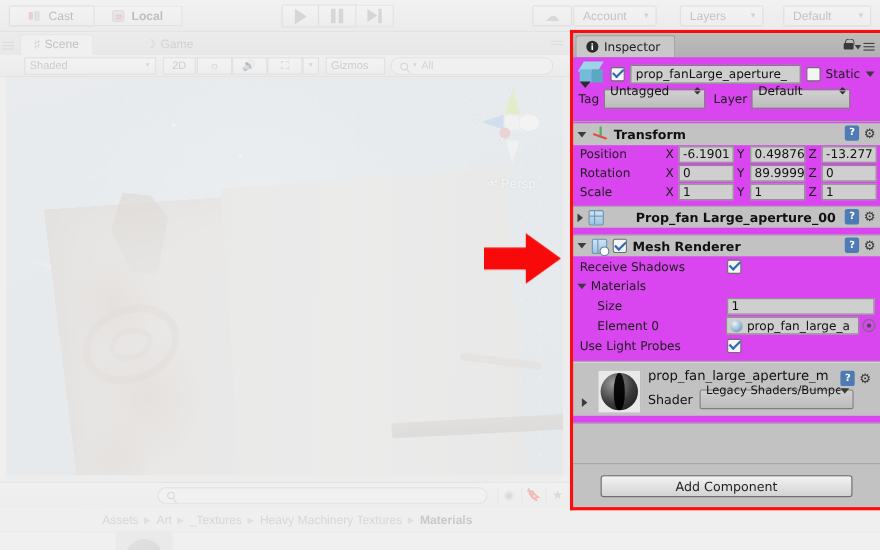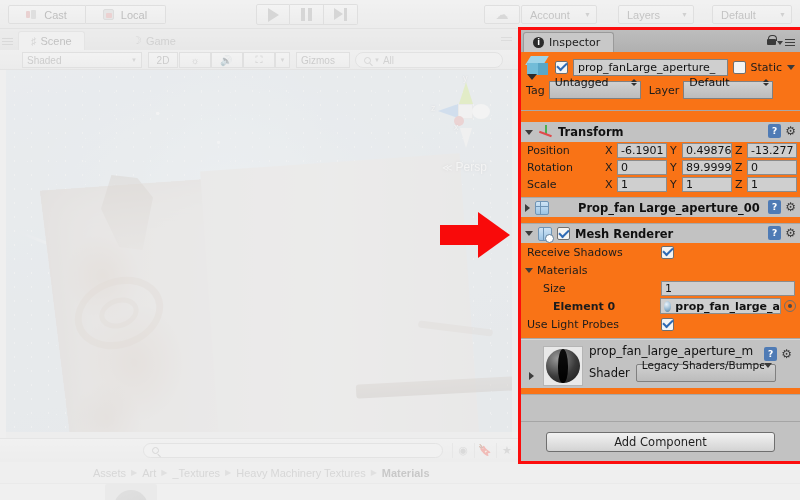--- a/index.html
+++ b/index.html
@@ -22,21 +22,21 @@
     border-bottom: 1px solid #c4c4c4;
   }
   .tbtn {
     position: absolute; height: 19px; top: 5px;
     background: linear-gradient(#fbfbfb,#e9e9e9);
     border: 1px solid #b9b9b9; border-radius: 2px;
     display: flex; align-items: center; justify-content: center;
     color: #4a4a4a; font-size: 11px; white-space: nowrap;
   }
   .tbtn.left  { border-radius: 2px 0 0 2px; }
-  .tbtn.right { border-radius: 0 2px 2px 0; border-left: none; }
+  .tbtn.right { border-radius: 0 2px 2px 0; border-left: none; font-weight: bold; }
   .tbtn .cap { padding: 0 7px; }
   .ico-pivot { width: 11px; height: 10px; margin-left: 6px; position: relative; }
   .ico-pivot::before { content:""; position:absolute; left:0; top:1px; width:4px; height:7px;
      background:#d98a8a; border-radius:1px; }
   .ico-pivot::after { content:""; position:absolute; left:5px; top:0; width:5px; height:9px;
      background:#b8b8b8; border-radius:1px; }
   .ico-cube { width: 11px; height: 11px; margin-left: 6px; position: relative;
      background: #cfcfcf; border:1px solid #aeaeae; border-radius:2px;}
   .ico-cube::after{content:"";position:absolute;left:2px;top:3px;width:6px;height:5px;background:#e08b8b;border-radius:1px;}
 
@@ -251,21 +251,21 @@
     font-size:8px; display:flex;align-items:center;justify-content:center; font-weight:bold;}
   .lock-ic { position:absolute; right:24px; top:5px; width:9px;height:10px;}
   .lock-ic::before{content:"";position:absolute;left:1px;top:0;width:7px;height:5px;
     border:1.5px solid #3a3a3a;border-bottom:none;border-radius:4px 4px 0 0;}
   .lock-ic::after{content:"";position:absolute;left:0;top:4px;width:9px;height:6px;background:#3a3a3a;border-radius:1px;}
   .menu-ic { position:absolute; right:5px; top:7px; display:flex; align-items:center; gap:2px;}
   .menu-ic .c { width:0;height:0;border-left:3px solid transparent;border-right:3px solid transparent;border-top:4px solid #3f3f3f;}
   .menu-ic .l { width:10px;}
   .menu-ic .l i{display:block;height:1px;background:#3f3f3f;margin:2px 0;}
 
-  .insp-body { position:relative; background:#f97316; }
+  .insp-body { position:relative; background:#d946ef; }
 
   
   .objrow { position:relative; height:26px; padding: 4px 5px 0 5px; display:flex; align-items:center; gap:5px;}
   .cubeico { width:24px; height:24px; position:relative; flex:0 0 24px;}
   .cubeico .top { position:absolute; left:2px; top:1px; width:18px;height:9px;
     background:#9fd4e8; transform: skewX(-32deg); }
   .cubeico .lf { position:absolute; left:1px; top:8px; width:11px;height:12px; background:#72bcd8;}
   .cubeico .rt { position:absolute; left:12px; top:8px; width:10px;height:12px; background:#5aa7c6;}
   .cubeico .dn { position:absolute; left:1px; top:19px; width:0;height:0;
     border-left:5px solid transparent;border-right:5px solid transparent;border-top:6px solid #2c2c2c;}
@@ -569,21 +569,21 @@
           <span>Default</span>
           <span class="updown">
               <i class="u"></i>
               <i class="d"></i>
             </span>
         </span>
       </div>
 
       <div class="divline" style="margin-top:11px;"></div>
 
-      <div class="comphdr" style="height:20px;margin-top:11px;">
+      <div class="comphdr" style="height:20px;margin-top:1px;">
         <span class="foldout open"></span>
         <span class="axisico"></span>
         <span class="comptitle">Transform</span>
         <span class="hdr-right">
           <span class="bookico">?</span>
           <span class="gearico">⚙</span>
         </span>
       </div>
 
       <div class="vrow">
@@ -656,21 +656,21 @@
       <div class="prow" style="padding-left:4px;gap:4px;">
         <span class="foldout open"></span>
         <span class="plabel">Materials</span>
       </div>
 
       <div class="prow" style="padding-left:22px;">
         <span class="plabel">Size</span>
         <span class="vfield pctl" style="width:134px;flex:none;">1</span>
       </div>
 
-      <div class="prow" style="padding-left:32px;font-weight:bold;">
+      <div class="prow" style="padding-left:22px;">
         <span class="plabel">Element 0</span>
         <span class="objfield" style="margin-left:auto;width:121px;">
           <span class="sphere-sm"></span>
           <span>prop_fan_large_a</span>
         </span>
         <span class="dotbtn" style="margin:0 4px 0 3px;"></span>
       </div>
 
       <div class="prow">
         <span class="plabel">Use Light Probes</span>

